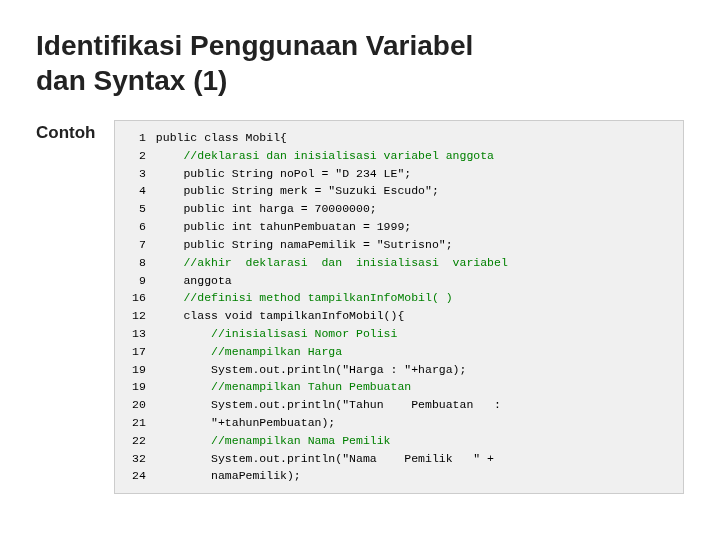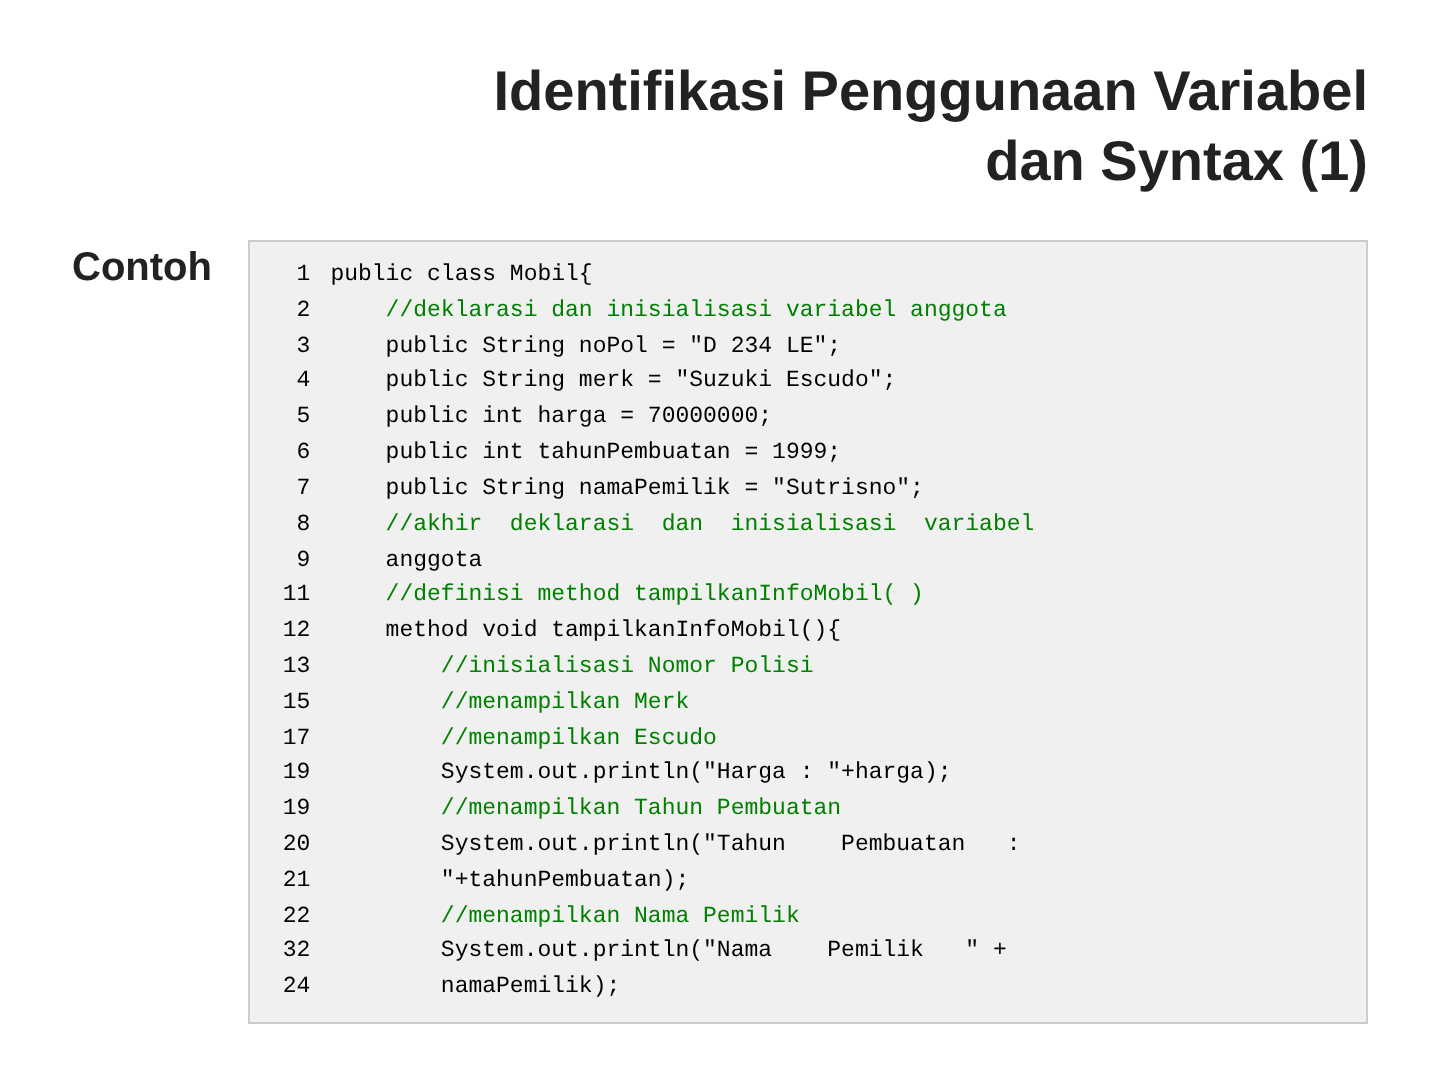--- a/index.html
+++ b/index.html
@@ -17,30 +17,29 @@
       padding: 28px 36px 24px 36px;
       display: flex;
       flex-direction: column;
     }
     .title {
       font-size: 28px;
       font-weight: bold;
       color: #222222;
       line-height: 1.25;
       margin-bottom: 22px;
-      text-align: right;
     }
     .content-row {
       display: flex;
       flex-direction: row;
       align-items: flex-start;
       gap: 18px;
     }
     .label-contoh {
-      font-size: 20px;
+      font-size: 17px;
       font-weight: bold;
       color: #222222;
       min-width: 60px;
       padding-top: 3px;
     }
     .code-box {
       background: #f0f0f0;
       border: 1px solid #cccccc;
       padding: 8px 12px 8px 6px;
       font-family: 'Courier New', Courier, monospace;
@@ -115,38 +114,34 @@
           </div>
           <div class="code-row">
             <div class="line-num">8</div>
             <div class="line-code comment">    //akhir  deklarasi  dan  inisialisasi  variabel</div>
           </div>
           <div class="code-row">
             <div class="line-num">9</div>
             <div class="line-code normal">    anggota</div>
           </div>
           <div class="code-row">
-            <div class="line-num">11</div>
+            <div class="line-num">16</div>
             <div class="line-code comment">    //definisi method tampilkanInfoMobil( )</div>
           </div>
           <div class="code-row">
             <div class="line-num">12</div>
-            <div class="line-code normal">    method void tampilkanInfoMobil(){</div>
+            <div class="line-code normal">    class void tampilkanInfoMobil(){</div>
           </div>
           <div class="code-row">
             <div class="line-num">13</div>
             <div class="line-code comment">        //inisialisasi Nomor Polisi</div>
           </div>
           <div class="code-row">
-            <div class="line-num">15</div>
-            <div class="line-code comment">        //menampilkan Merk</div>
-          </div>
-          <div class="code-row">
             <div class="line-num">17</div>
-            <div class="line-code comment">        //menampilkan Escudo</div>
+            <div class="line-code comment">        //menampilkan Harga</div>
           </div>
           <div class="code-row">
             <div class="line-num">19</div>
             <div class="line-code normal">        System.out.println("Harga : "+harga);</div>
           </div>
           <div class="code-row">
             <div class="line-num">19</div>
             <div class="line-code comment">        //menampilkan Tahun Pembuatan</div>
           </div>
           <div class="code-row">

